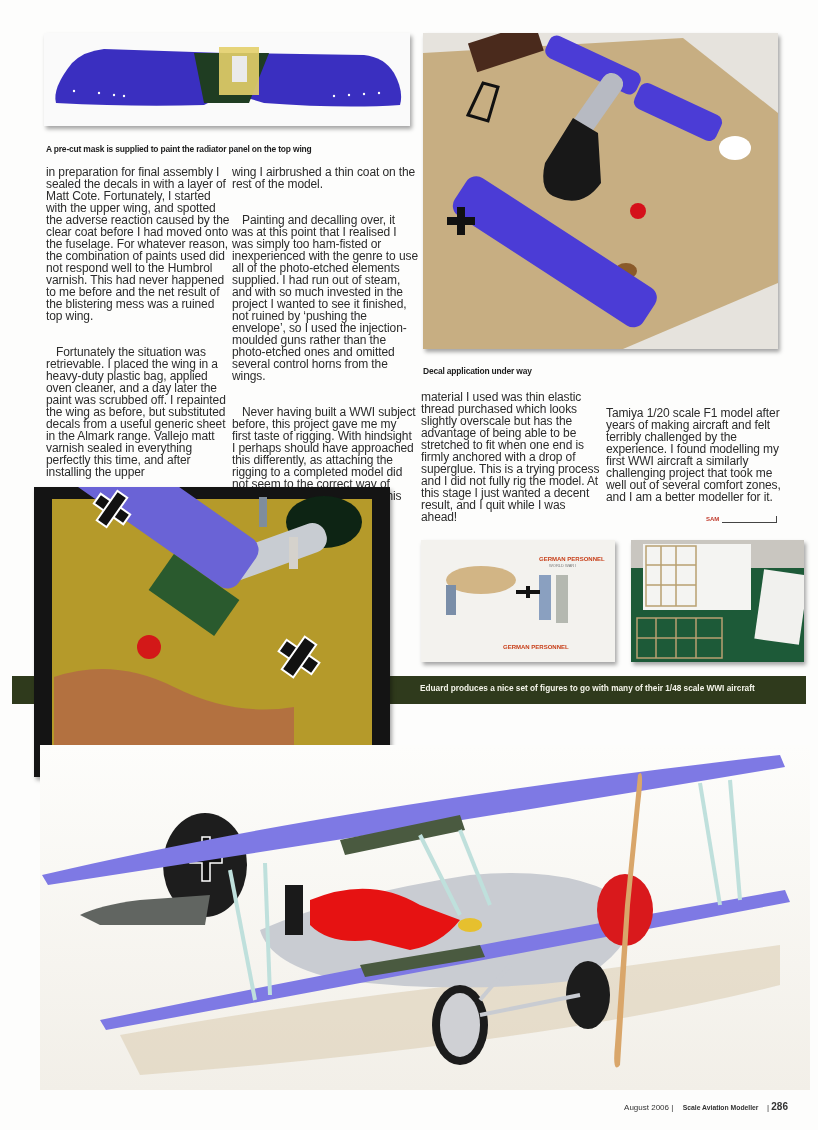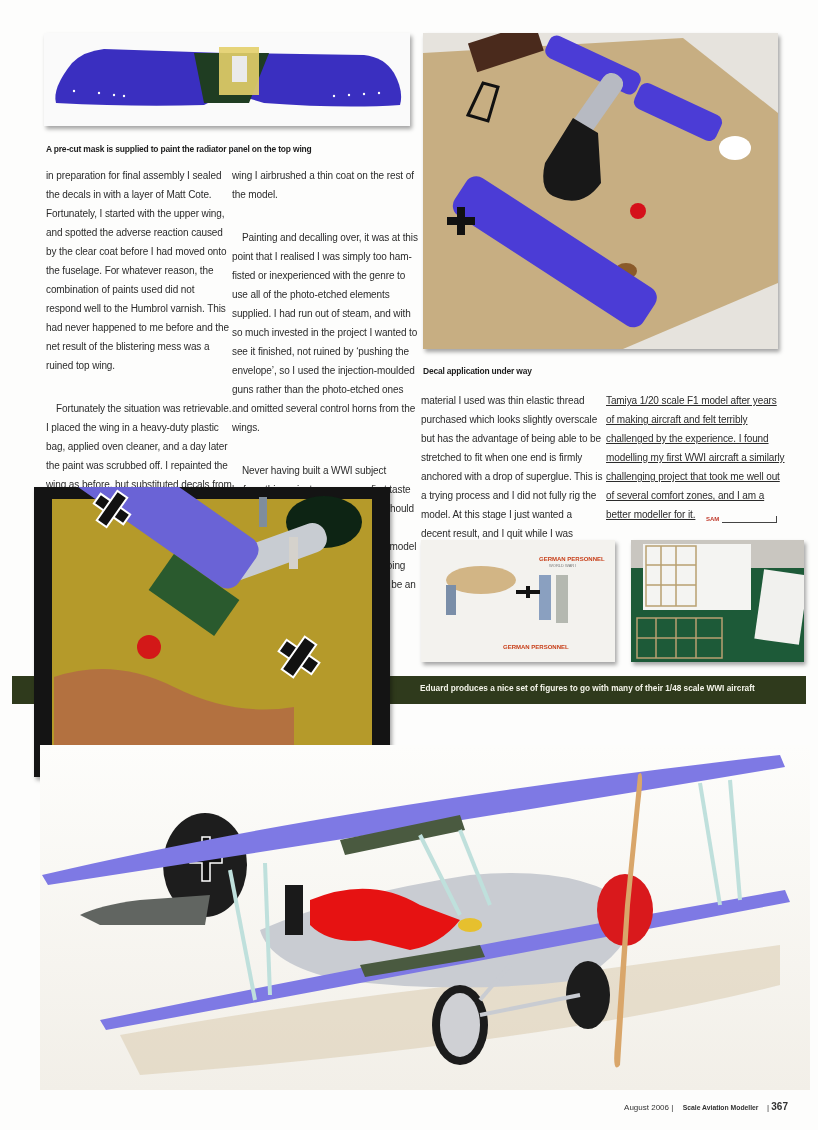--- a/index.html
+++ b/index.html
@@ -1,20 +1,20 @@
 <!DOCTYPE html>
 <html><head>
 <meta charset="utf-8">
 <style>
   * { box-sizing: border-box; margin: 0; padding: 0; }
   body { width: 818px; height: 1130px; background: #fdfdfc; position: relative; overflow: hidden; font-family: "Liberation Sans", sans-serif; color: #2a2a2a; }
   .abs { position: absolute; }
   .photo { position: absolute; box-shadow: 2px 3px 4px rgba(0,0,0,0.35); overflow: hidden; }
   .caption { position: absolute; font-family: "Liberation Sans", sans-serif; font-weight: bold; font-size: 9.6px; color: #1d1d1d; letter-spacing: -0.2px; transform: scaleX(0.88); transform-origin: left center; white-space: nowrap; }
-  .col { position: absolute; font-size: 10px; line-height: 19px; color: #2b2b2b; letter-spacing: -0.1px; }
+  .col { position: absolute; font-size: 12px; line-height: 12px; color: #2b2b2b; letter-spacing: -0.1px; }
   .col p { text-indent: 0; }
   .col p.ind { text-indent: 10px; margin-top: 24px; }
   .band { position: absolute; left: 12px; top: 676px; width: 794px; height: 28px; background: #2f3a1c; }
   .band-text { position: absolute; left: 420px; top: 682px; font-weight: bold; font-size: 9.6px; color: #f4f4ea; transform: scaleX(0.86); transform-origin: left center; white-space: nowrap; }
   .footer { position: absolute; right: 30px; top: 1101px; font-size: 8px; color: #333; white-space: nowrap; }
   .footer .pub { font-weight: bold; transform: scaleX(0.85); display: inline-block; }
   .footer .pg { font-weight: bold; font-size: 10px; }
   .sig { position: absolute; left: 706px; top: 516px; font-size: 6px; font-weight: bold; color: #c0392b; }
   .sigline { position: absolute; left: 722px; top: 522px; width: 54px; height: 1px; background: #444; }
   .sigtick { position: absolute; left: 776px; top: 516px; width: 1px; height: 7px; background: #444; }
@@ -71,21 +71,21 @@
 </div>
 <div class="col" style="left:232px;top:166px;width:186px;">
   <p>wing I airbrushed a thin coat on the rest of the model.</p>
   <p class="ind">Painting and decalling over, it was at this point that I realised I was simply too ham-fisted or inexperienced with the genre to use all of the photo-etched elements supplied. I had run out of steam, and with so much invested in the project I wanted to see it finished, not ruined by ‘pushing the envelope’, so I used the injection-moulded guns rather than the photo-etched ones and omitted several control horns from the wings.</p>
   <p class="ind">Never having built a WWI subject before, this project gave me my first taste of rigging. With hindsight I perhaps should have approached this differently, as attaching the rigging to a completed model did not seem to the correct way of going about things, although this seems to be an accepted approach. The</p>
 </div>
 <div class="col" style="left:421px;top:391px;width:182px;">
   <p>material I used was thin elastic thread purchased which looks slightly overscale but has the advantage of being able to be stretched to fit when one end is firmly anchored with a drop of superglue. This is a trying process and I did not fully rig the model. At this stage I just wanted a decent result, and I quit while I was ahead!</p>
   <p class="ind">In the late 1980s I attempted my after</p>
 </div>
-<div class="col" style="left:606px;top:391px;width:180px;text-decoration:underline;">
+<div class="col" style="left:606px;top:407px;width:180px;">
   <p>Tamiya 1/20 scale F1 model after years of making aircraft and felt terribly challenged by the experience. I found modelling my first WWI aircraft a similarly challenging project that took me well out of several comfort zones, and I am a better modeller for it.</p>
 </div>
 <div class="sig">SAM</div>
 <div class="sigline"></div>
 <div class="sigtick"></div>
 
 <div class="band"></div>
 <div class="band-text">Eduard produces a nice set of figures to go with many of their 1/48 scale WWI aircraft</div>
 
 <div class="photo" style="left:421px;top:540px;width:194px;height:122px;background:#f2f2ee;">
@@ -184,14 +184,14 @@
         <line x1="440" y1="270" x2="540" y2="250"></line>
       </g>
   </svg>
 </div>
 
 <div class="footer">
   <span>August 2006</span>
   <span> | </span>
   <span class="pub">Scale Aviation Modeller</span>
   <span> | </span>
-  <span class="pg">367</span>
+  <span class="pg">286</span>
 </div>
 
 </body></html>

